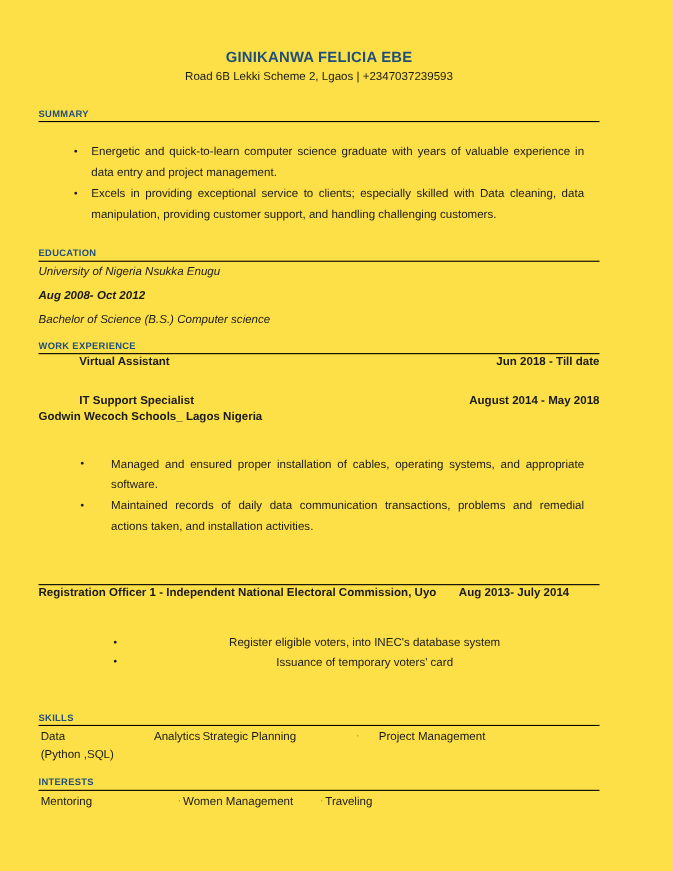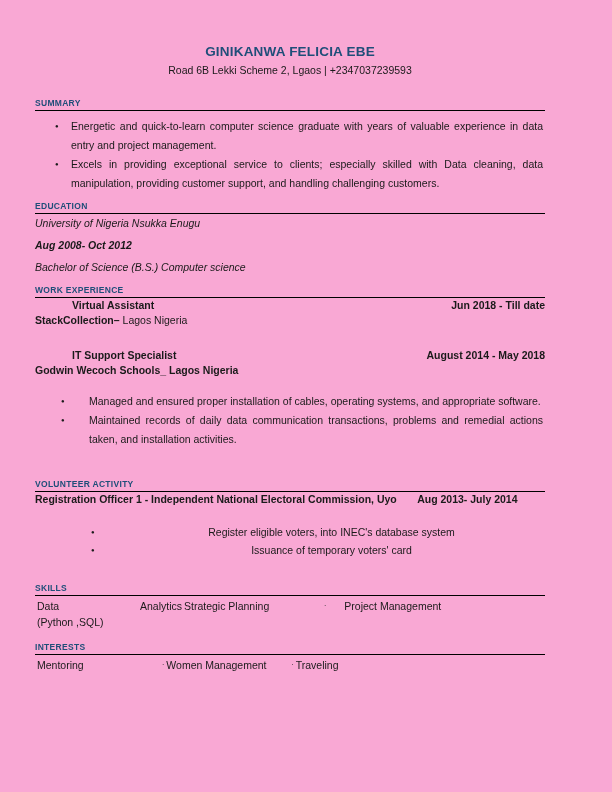--- a/index.html
+++ b/index.html
@@ -13,21 +13,21 @@
     position: relative;
     font-family: "Liberation Sans", sans-serif;
     color: #1a1a1a;
     -webkit-font-smoothing: antialiased;
   }
   .page {
     position: absolute;
     left: 0; top: 0;
     width: 612px;
     height: 792px;
-    background: #f9a8d4;
+    background: #fde047;
     overflow: hidden;
     text-decoration: underline;
   }
   .content {
     position: absolute;
     left: 35px;
     top: 44px;
     width: 510px;
   }
 
@@ -70,21 +70,21 @@
   }
   .rule {
     border-bottom: 1.3px solid #000;
     width: 510px;
     height: 0;
   }
 
   
   ul.bul {
     list-style: none;
-    margin: 0;
+    margin: 12px;
     padding: 0;
   }
   ul.bul > li {
     position: relative;
     padding-left: 36px;
     font-size: 10.5px;
     line-height: 19px;
     text-align: justify;
     padding-right: 2px;
   }
@@ -228,39 +228,37 @@
 
     <div class="sp-8"></div>
 
     <div class="sec">WORK EXPERIENCE</div>
     <div class="rule"></div>
 
     <div class="job-row">
       <span class="job-title">Virtual Assistant</span>
       <span class="job-date">Jun 2018 - Till date</span>
     </div>
-    <div class="job-org"><b>StackCollection–</b><span> Lagos Nigeria</span></div>
 
     <div class="sp-20"></div>
 
     <div class="job-row">
       <span class="job-title">IT Support Specialist</span>
       <span class="job-date">August 2014 - May 2018</span>
     </div>
     <div class="job-org all-bold"><b>Godwin Wecoch Schools_ Lagos Nigeria</b><span></span></div>
     <div class="sp-14"></div>
     <ul class="bul wide">
       <li> Managed and ensured proper installation of cables, operating systems, and appropriate software.</li>
       <li>Maintained records of daily data communication transactions, problems and remedial actions taken, and installation activities.</li>
     </ul>
 
     <div class="sp-20"></div>
     <div class="sp-10"></div>
 
-    <div class="sec">VOLUNTEER ACTIVITY</div>
     <div class="rule"></div>
     <div class="vol-entry"><span>Registration Officer 1 - Independent National Electoral Commission, Uyo</span>&nbsp;&nbsp;&nbsp;&nbsp;&nbsp;&nbsp;&nbsp;<span class="vol-date">Aug  2013- July 2014</span></div>
     <div class="sp-16"></div>
     <ul class="bul vol">
       <li>Register eligible voters, into INEC's database system</li>
       <li> Issuance of temporary voters' card</li>
     </ul>
 
     <div class="sp-20"></div>
     <div class="sp-4"></div>

